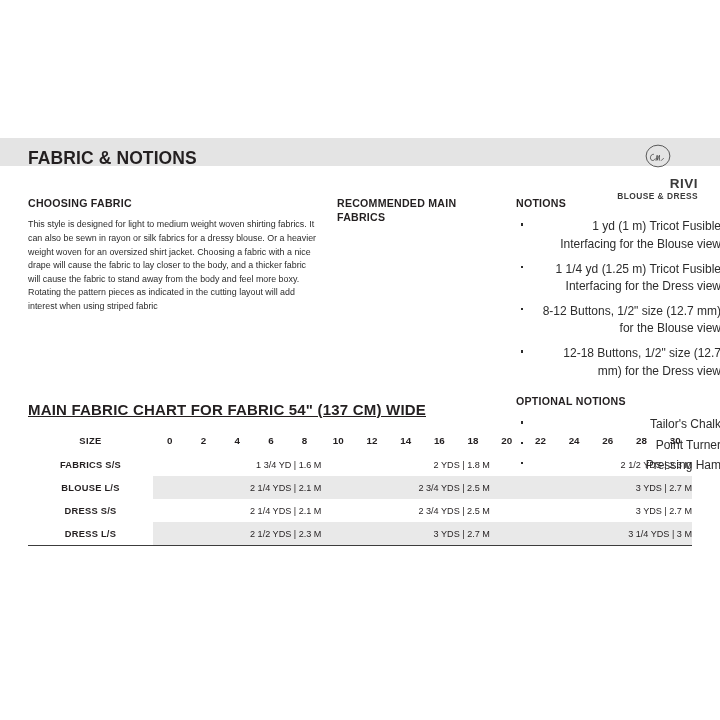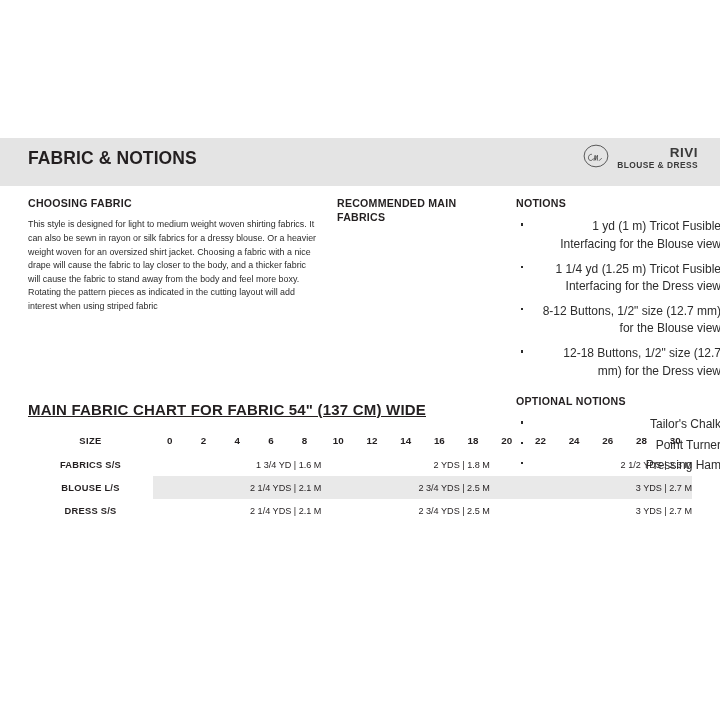--- a/index.html
+++ b/index.html
@@ -19,39 +19,40 @@
     width: 720px;
     height: 720px;
   }
 
   
   .header-band {
     position: absolute;
     left: 0;
     top: 138px;
     width: 720px;
-    height: 48px;
+    height: 28px;
     background: #e4e4e4;
   }
   .header-title {
     position: absolute;
     left: 28px;
     top: 10px;
     font-size: 17.5px;
     font-weight: bold;
     letter-spacing: 0.1px;
     color: #231f20;
   }
   .brand {
     position: absolute;
     right: 22px;
     top: 4px;
     display: flex;
-    align-items: flex-end;
+    align-items: center;
     gap: 7px;
+    flex-direction: column;
   }
   .brand-mark {
     width: 28px;
     height: 28px;
   }
   .brand-text {
     display: flex;
     flex-direction: column;
     align-items: flex-end;
     line-height: 1.05;
@@ -285,16 +286,22 @@
         <td class="row-val" colspan="5">2 1/4 YDS | 2.1 M</td>
         <td class="row-val" colspan="5">2 3/4 YDS | 2.5 M</td>
         <td class="row-val" colspan="6">3 YDS | 2.7 M</td>
       </tr>
       <tr>
         <td class="row-label">DRESS S/S</td>
         <td class="row-val" colspan="5">2 1/4 YDS | 2.1 M</td>
         <td class="row-val" colspan="5">2 3/4 YDS | 2.5 M</td>
         <td class="row-val" colspan="6">3 YDS | 2.7 M</td>
       </tr>
+      <tr class="shaded last">
+        <td class="row-label">DRESS L/S</td>
+        <td class="row-val" colspan="5">2 1/2 YDS | 2.3 M</td>
+        <td class="row-val" colspan="5">3 YDS | 2.7 M</td>
+        <td class="row-val" colspan="6">3 1/4 YDS | 3 M</td>
+      </tr>
     </tbody>
   </table>
 
 </div>
 
 </body></html>

